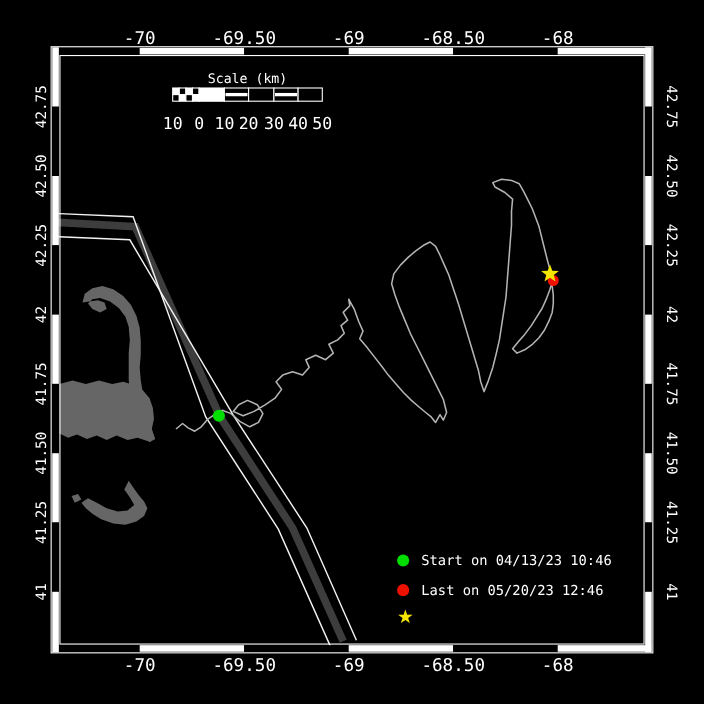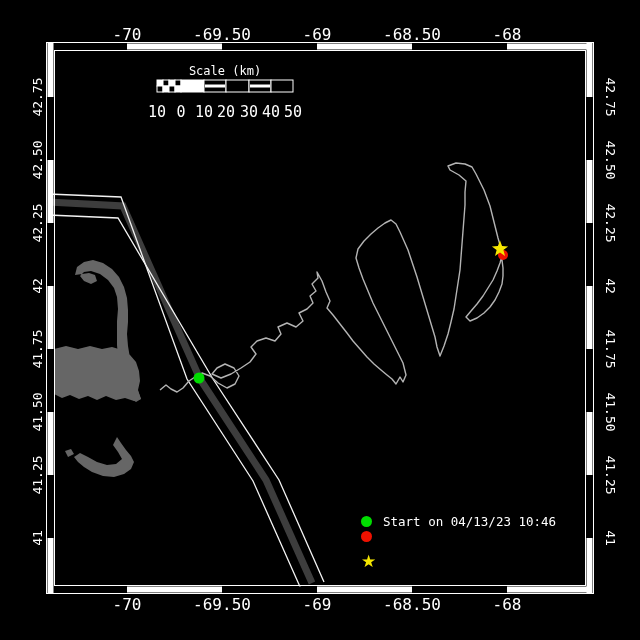--- a/index.html
+++ b/index.html
@@ -112,30 +112,31 @@
       <text x="157" y="117" font-size="15" text-anchor="middle">10</text>
       <text x="181" y="117" font-size="15" text-anchor="middle">0</text>
       <text x="204" y="117" font-size="15" text-anchor="middle">10</text>
       <text x="226" y="117" font-size="15" text-anchor="middle">20</text>
       <text x="249" y="117" font-size="15" text-anchor="middle">30</text>
       <text x="271" y="117" font-size="15" text-anchor="middle">40</text>
       <text x="293" y="117" font-size="15" text-anchor="middle">50</text>
     </svg>
 
   <div class="legend">
-    <div class="legend-row" id="legend-row-0" style="top: 501px; margin-top: 12px;">
+    <div class="legend-row" id="legend-row-0" style="top: 501px;">
       <span class="marker-cell">
           <span class="dot" id="legend-dot-0" style="background: rgb(0, 221, 0);"></span>
         </span>
       <span>Start on 04/13/23 10:46</span>
     </div>
     <div class="legend-row" id="legend-row-1" style="top: 528px;">
       <span class="marker-cell">
           <span class="dot" id="legend-dot-1" style="background: rgb(238, 17, 0);"></span>
         </span>
+      <span>Last on 05/20/23 12:46</span>
     </div>
     <div class="legend-row" id="legend-row-2" style="top: 554px;">
       <span class="marker-cell">
           <span class="star-glyph" id="legend-star" style="color: rgb(245, 230, 0);">★</span>
         </span>
     </div>
   </div>
 </div>
 
 </body></html>

